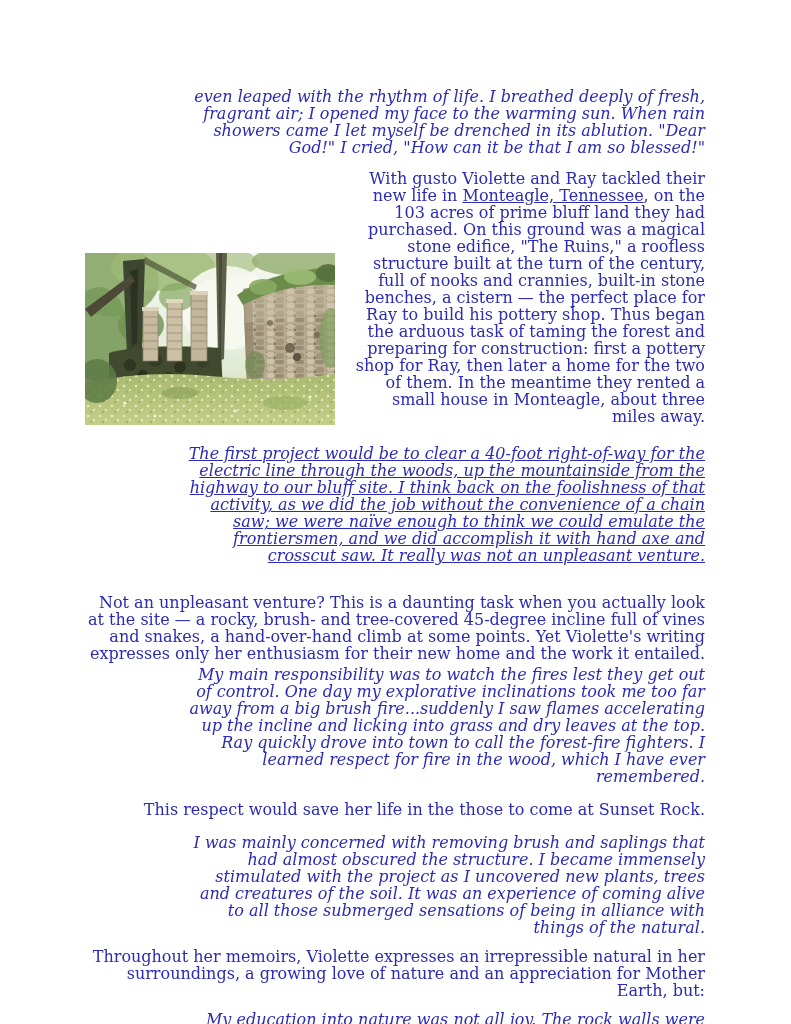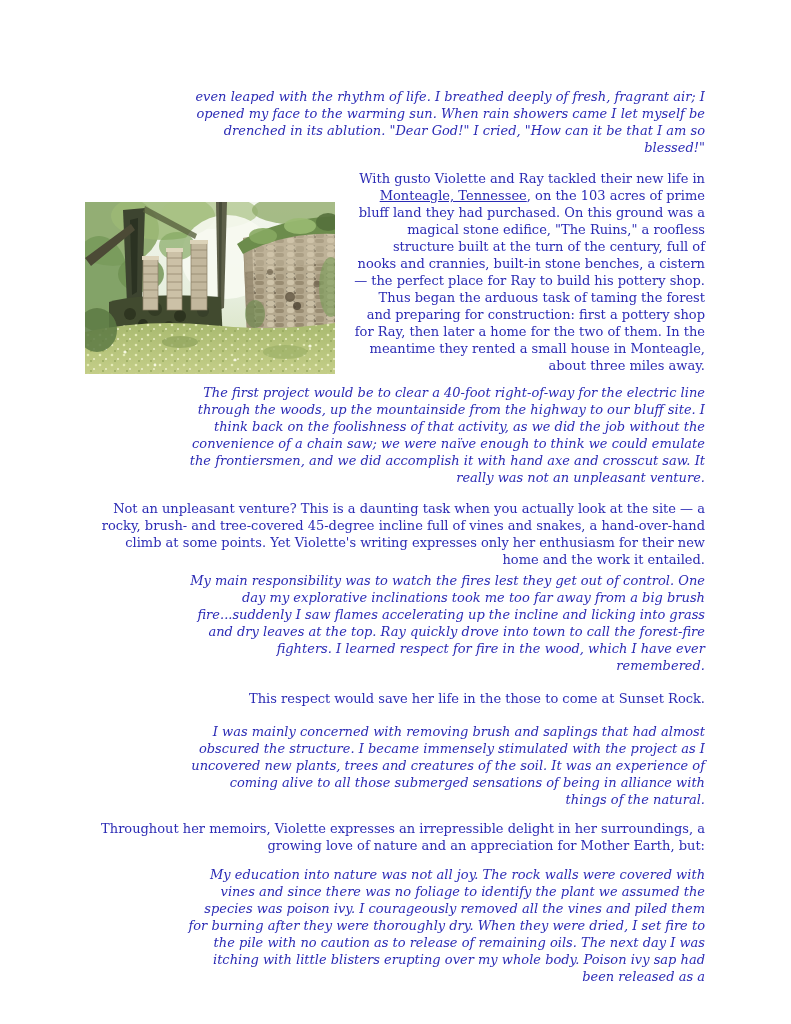--- a/index.html
+++ b/index.html
@@ -5,33 +5,33 @@
   :root { --text-color:#2b2bb5; --bg:#ffffff; }
   html,body { margin:0; padding:0; background:#888; }
   .page {
     position:relative;
     width:791px; height:1024px;
     margin:0 auto;
     background:var(--bg);
     box-sizing:border-box;
     padding:88px 86px 0 85px;
     font-family:"DejaVu Serif","Liberation Serif",serif;
-    font-size:13px; line-height:17px;
+    font-size:16px; line-height:17px;
     color:var(--text-color);
     overflow:hidden;
   }
   p { margin:0; text-align:right; }
   .quote { font-style:italic; margin-left:100px; }
   .narrative { }
   .photo-row { display:flex; align-items:flex-end; margin-top:2px; }
   .photo { flex:0 0 250px; width:250px; height:172px; }
   .photo svg { display:block; width:250px; height:172px; }
   .photo-row .narrative { flex:1; margin-left:16px; margin-top:12px; }
-  .q2 { margin-top:10px; }
-  .n2 { margin-top:14px; }
+  .q2 { margin-top:20px;text-decoration:underline; }
+  .n2 { margin-top:30px; }
   .q3 { margin-top:4px; }
   .n3 { margin-top:16px; }
   .q4 { margin-top:16px; }
   .n4 { margin-top:12px; }
   .q5 { margin-top:12px; }
   a.doc-link { color:var(--text-color); text-decoration:underline; cursor:pointer; }
 </style>
 </head>
 <body>
 
@@ -143,17 +143,17 @@
   <p class="quote q2">The first project would be to clear a 40-foot right-of-way for the electric line through the woods, up the mountainside from the highway to our bluff site. I think back on the foolishness of that activity, as we did the job without the convenience of a chain saw; we were naïve enough to think we could emulate the frontiersmen, and we did accomplish it with hand axe and crosscut saw. It really was not an unpleasant venture.</p>
 
   <p class="narrative n2">Not an unpleasant venture? This is a daunting task when you actually look at the site — a rocky, brush- and tree-covered 45-degree incline full of vines and snakes, a hand-over-hand climb at some points. Yet Violette's writing expresses only her enthusiasm for their new home and the work it entailed.</p>
 
   <p class="quote q3">My main responsibility was to watch the fires lest they get out of control. One day my explorative inclinations took me too far away from a big brush fire...suddenly I saw flames accelerating up the incline and licking into grass and dry leaves at the top. Ray quickly drove into town to call the forest-fire fighters. I learned respect for fire in the wood, which I have ever remembered.</p>
 
   <p class="narrative n3">This respect would save her life in the those to come at Sunset Rock.</p>
 
   <p class="quote q4">I was mainly concerned with removing brush and saplings that had almost obscured the structure. I became immensely stimulated with the project as I uncovered new plants, trees and creatures of the soil. It was an experience of coming alive to all those submerged sensations of being in alliance with things of the natural.</p>
 
-  <p class="narrative n4">Throughout her memoirs, Violette expresses an irrepressible delight in her surroundings, a growing love of nature and an appreciation for Mother Earth, but:</p>
+  <p class="narrative n4">Throughout her memoirs, Violette expresses an irrepressible natural in her surroundings, a growing love of nature and an appreciation for Mother Earth, but:</p>
 
   <p class="quote q5">My education into nature was not all joy. The rock walls were covered with vines and since there was no foliage to identify the plant we assumed the species was poison ivy. I courageously removed all the vines and piled them for burning after they were thoroughly dry. When they were dried, I set fire to the pile with no caution as to release of remaining oils. The next day I was itching with little blisters erupting over my whole body. Poison ivy sap had been released as a</p>
 
 </div>
 
 </body></html>

